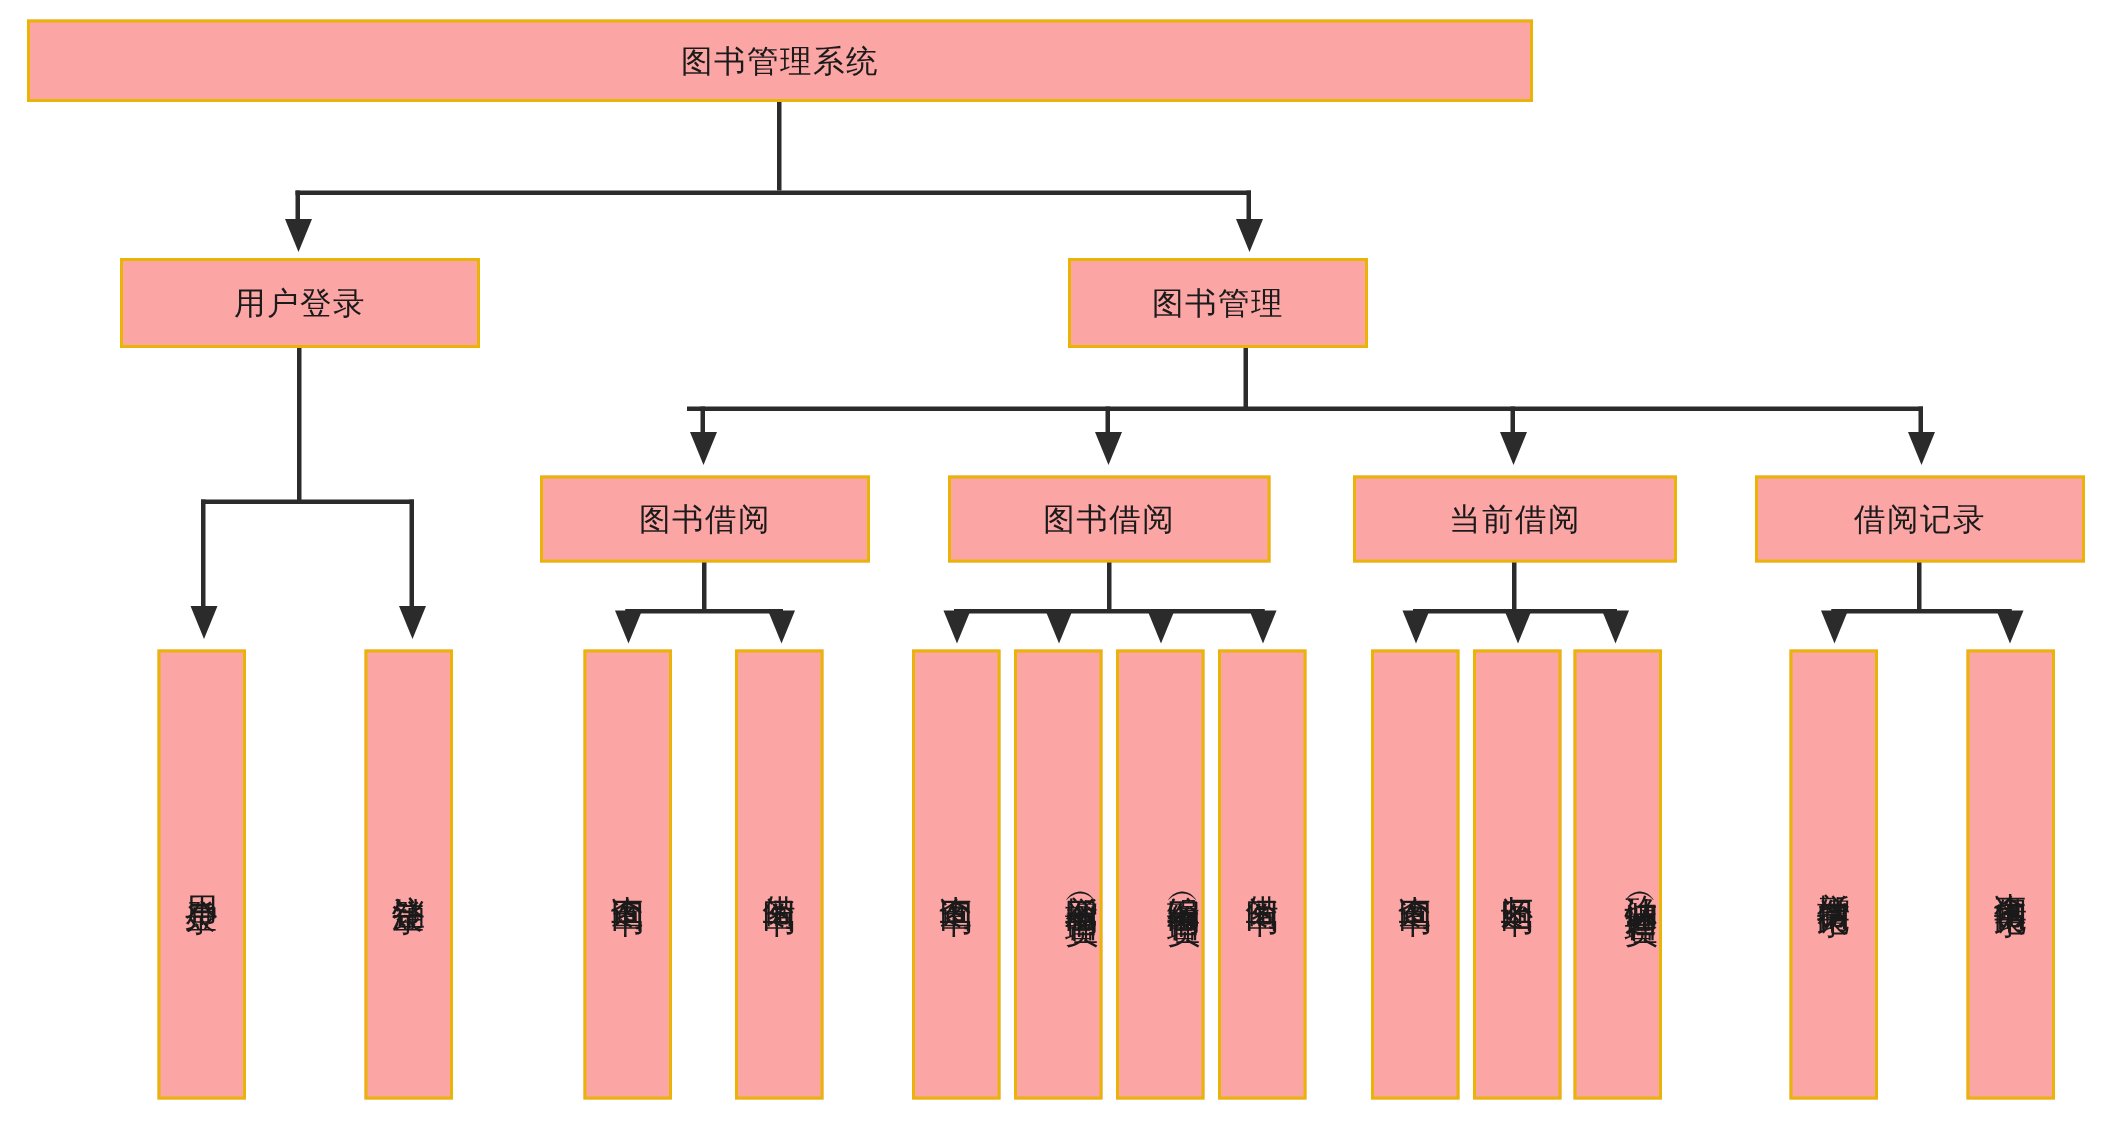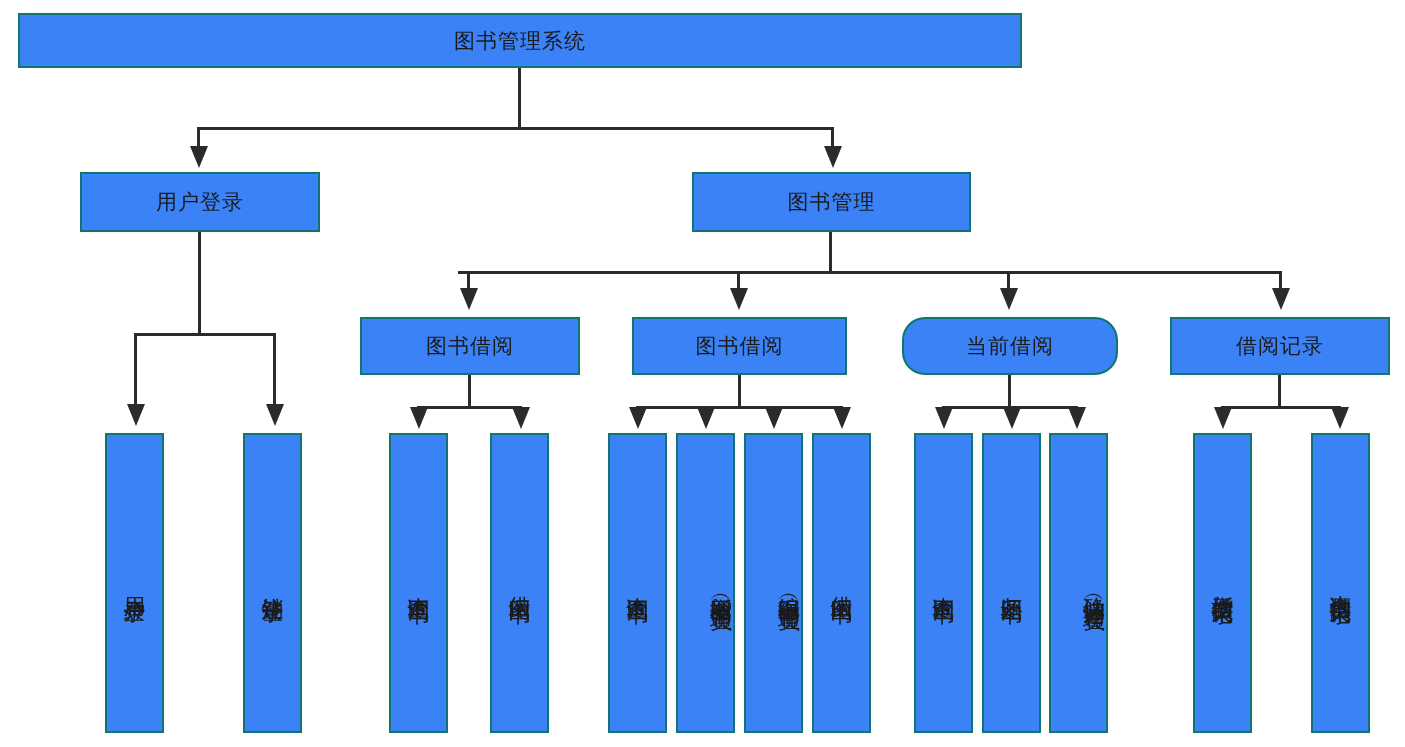--- a/index.html
+++ b/index.html
@@ -1,18 +1,18 @@
 <!DOCTYPE html>
 <html><head>
 <meta charset="utf-8">
 <style>
   html,body{margin:0;padding:0;background:#ffffff;}
   body{font-family:"Liberation Sans","DejaVu Sans",sans-serif;}
   #canvas{position:relative;width:1405px;height:747px;background:#ffffff;overflow:hidden;}
-  .node{position:absolute;box-sizing:border-box;border:2px solid #0f766e;background:#3b82f6;
+  .node{position:absolute;box-sizing:border-box;border:2px solid #eab308;background:#fca5a5;
         display:flex;align-items:center;justify-content:center;color:#1a1a1a;}
   .node.h{font-size:21px;letter-spacing:1px;}
   .node.v{font-size:22px;letter-spacing:2px;line-height:1.08;
           writing-mode:vertical-rl;text-orientation:upright;
           align-items:flex-start;justify-content:center;padding-top:10px;}
   .node.v.top{align-items:flex-start;}
   .node.v.mid{align-items:center;padding-top:0;}
   .line{position:absolute;background:#2b2b2b;}
   .vline{width:3px;}
   .hline{height:3px;}
@@ -32,21 +32,21 @@
   <div class="line vline" style="left:518px;top:68px;width:3px;height:59px;"></div>
 
   <div class="line hline" style="left:197px;top:127px;width:637px;height:3px;"></div>
 
   <div class="line vline" style="left:197px;top:127px;width:3px;height:23px;"></div>
   <div class="arrow" style="left:190px;top:146px;"></div>
   <div class="line vline" style="left:831px;top:127px;width:3px;height:23px;"></div>
   <div class="arrow" style="left:824px;top:146px;"></div>
 
   <div class="node h" style="left:80px;top:172px;width:240px;height:60px;">用户登录</div>
-  <div class="node h" style="left:692px;top:172px;width:279px;height:60px;">图书管理</div>
+  <div class="node h" style="left:712px;top:172px;width:200px;height:60px;">图书管理</div>
 
   <div class="line vline" style="left:198px;top:232px;width:3px;height:103px;"></div>
   <div class="line hline" style="left:134px;top:333px;width:142px;height:3px;"></div>
   <div class="line vline" style="left:134px;top:333px;width:3px;height:75px;"></div>
   <div class="arrow" style="left:127px;top:404px;"></div>
   <div class="line vline" style="left:273px;top:333px;width:3px;height:75px;"></div>
   <div class="arrow" style="left:266px;top:404px;"></div>
 
   <div class="line vline" style="left:829px;top:232px;width:3px;height:41px;"></div>
   <div class="line hline" style="left:458px;top:271px;width:824px;height:3px;"></div>
@@ -55,21 +55,21 @@
   <div class="arrow" style="left:460px;top:288px;"></div>
   <div class="line vline" style="left:737px;top:271px;width:3px;height:20px;"></div>
   <div class="arrow" style="left:730px;top:288px;"></div>
   <div class="line vline" style="left:1007px;top:271px;width:3px;height:20px;"></div>
   <div class="arrow" style="left:1000px;top:288px;"></div>
   <div class="line vline" style="left:1279px;top:271px;width:3px;height:20px;"></div>
   <div class="arrow" style="left:1272px;top:288px;"></div>
 
   <div class="node h" style="left:360px;top:317px;width:220px;height:58px;">图书借阅</div>
   <div class="node h" style="left:632px;top:317px;width:215px;height:58px;">图书借阅</div>
-  <div class="node h" style="left:902px;top:317px;width:216px;height:58px;border-radius:23px;">当前借阅</div>
+  <div class="node h" style="left:902px;top:317px;width:216px;height:58px;">当前借阅</div>
   <div class="node h" style="left:1170px;top:317px;width:220px;height:58px;">借阅记录</div>
 
   <div class="line vline" style="left:468px;top:375px;width:3px;height:33px;"></div>
   <div class="line hline" style="left:417px;top:406px;width:105px;height:3px;"></div>
   <div class="line vline" style="left:417px;top:406px;width:3px;height:4px;"></div>
   <div class="arrow" style="left:410px;top:407px;"></div>
   <div class="line vline" style="left:519px;top:406px;width:3px;height:4px;"></div>
   <div class="arrow" style="left:512px;top:407px;"></div>
 
   <div class="line vline" style="left:738px;top:375px;width:3px;height:33px;"></div>

